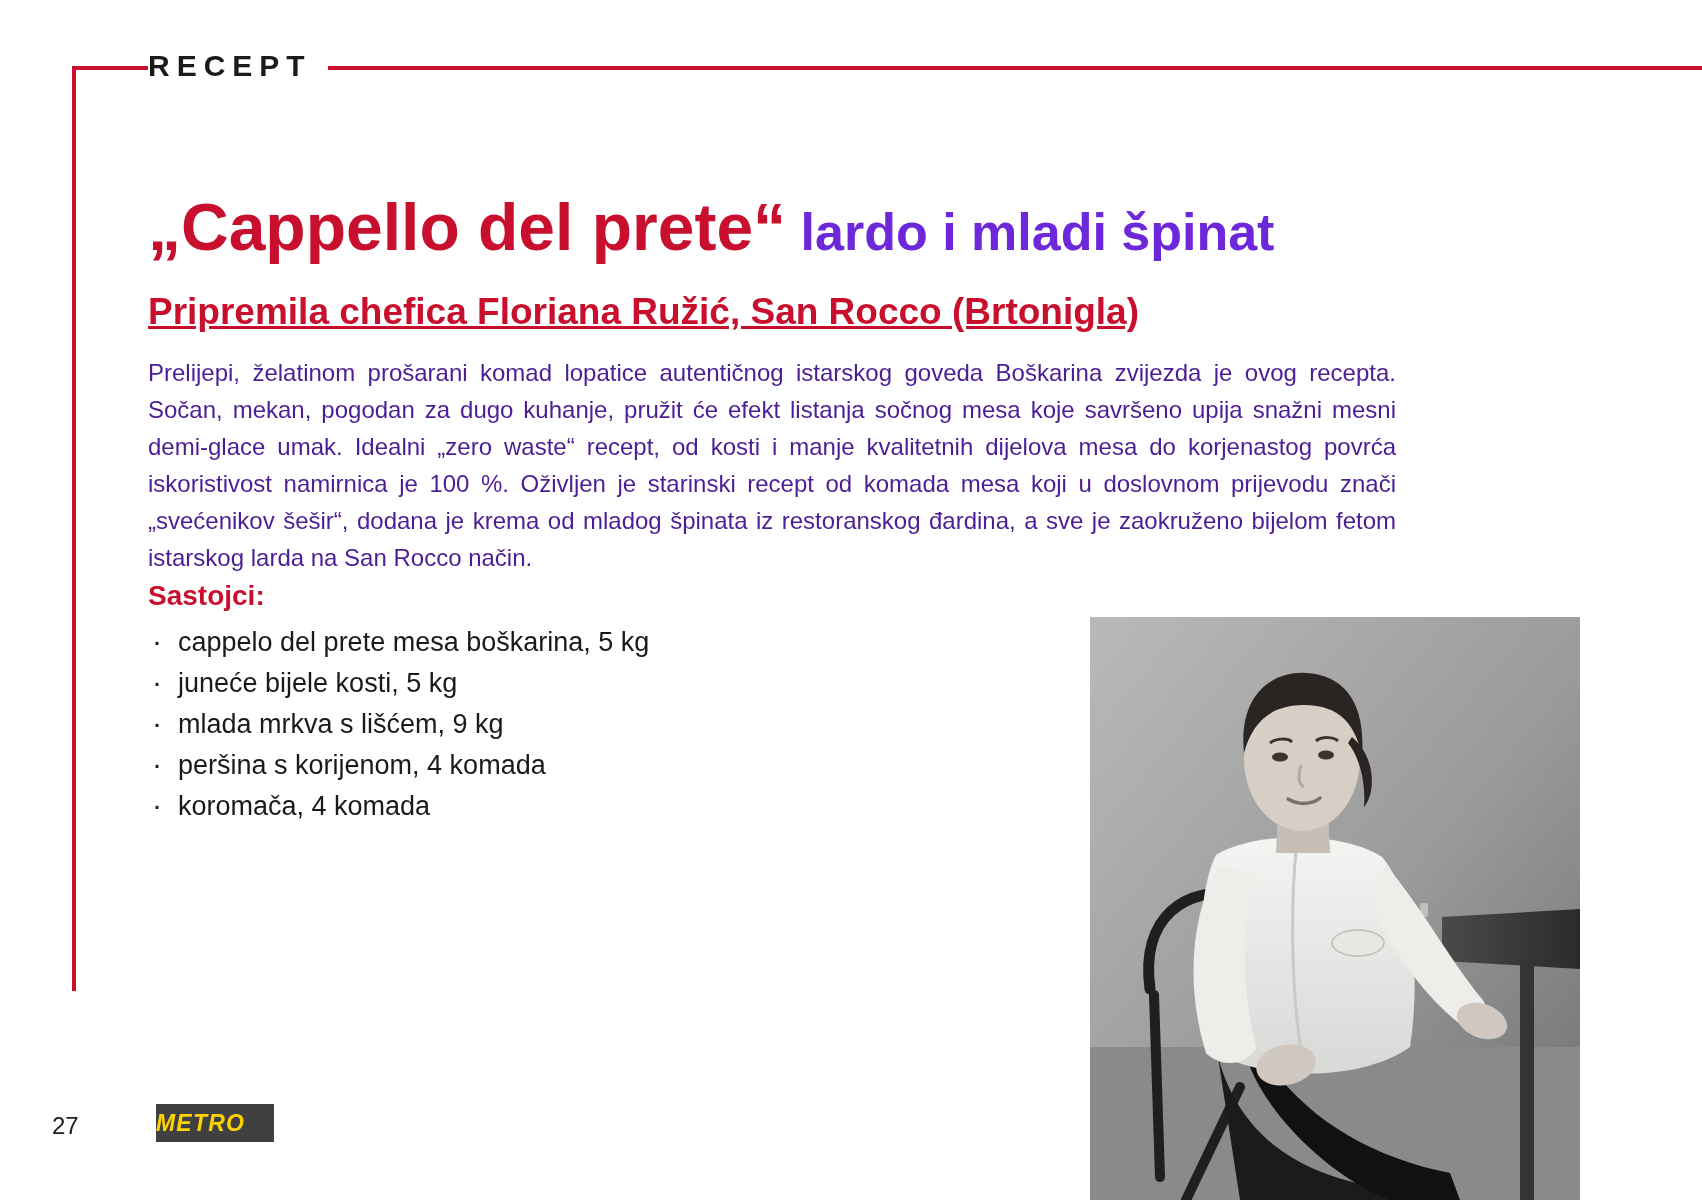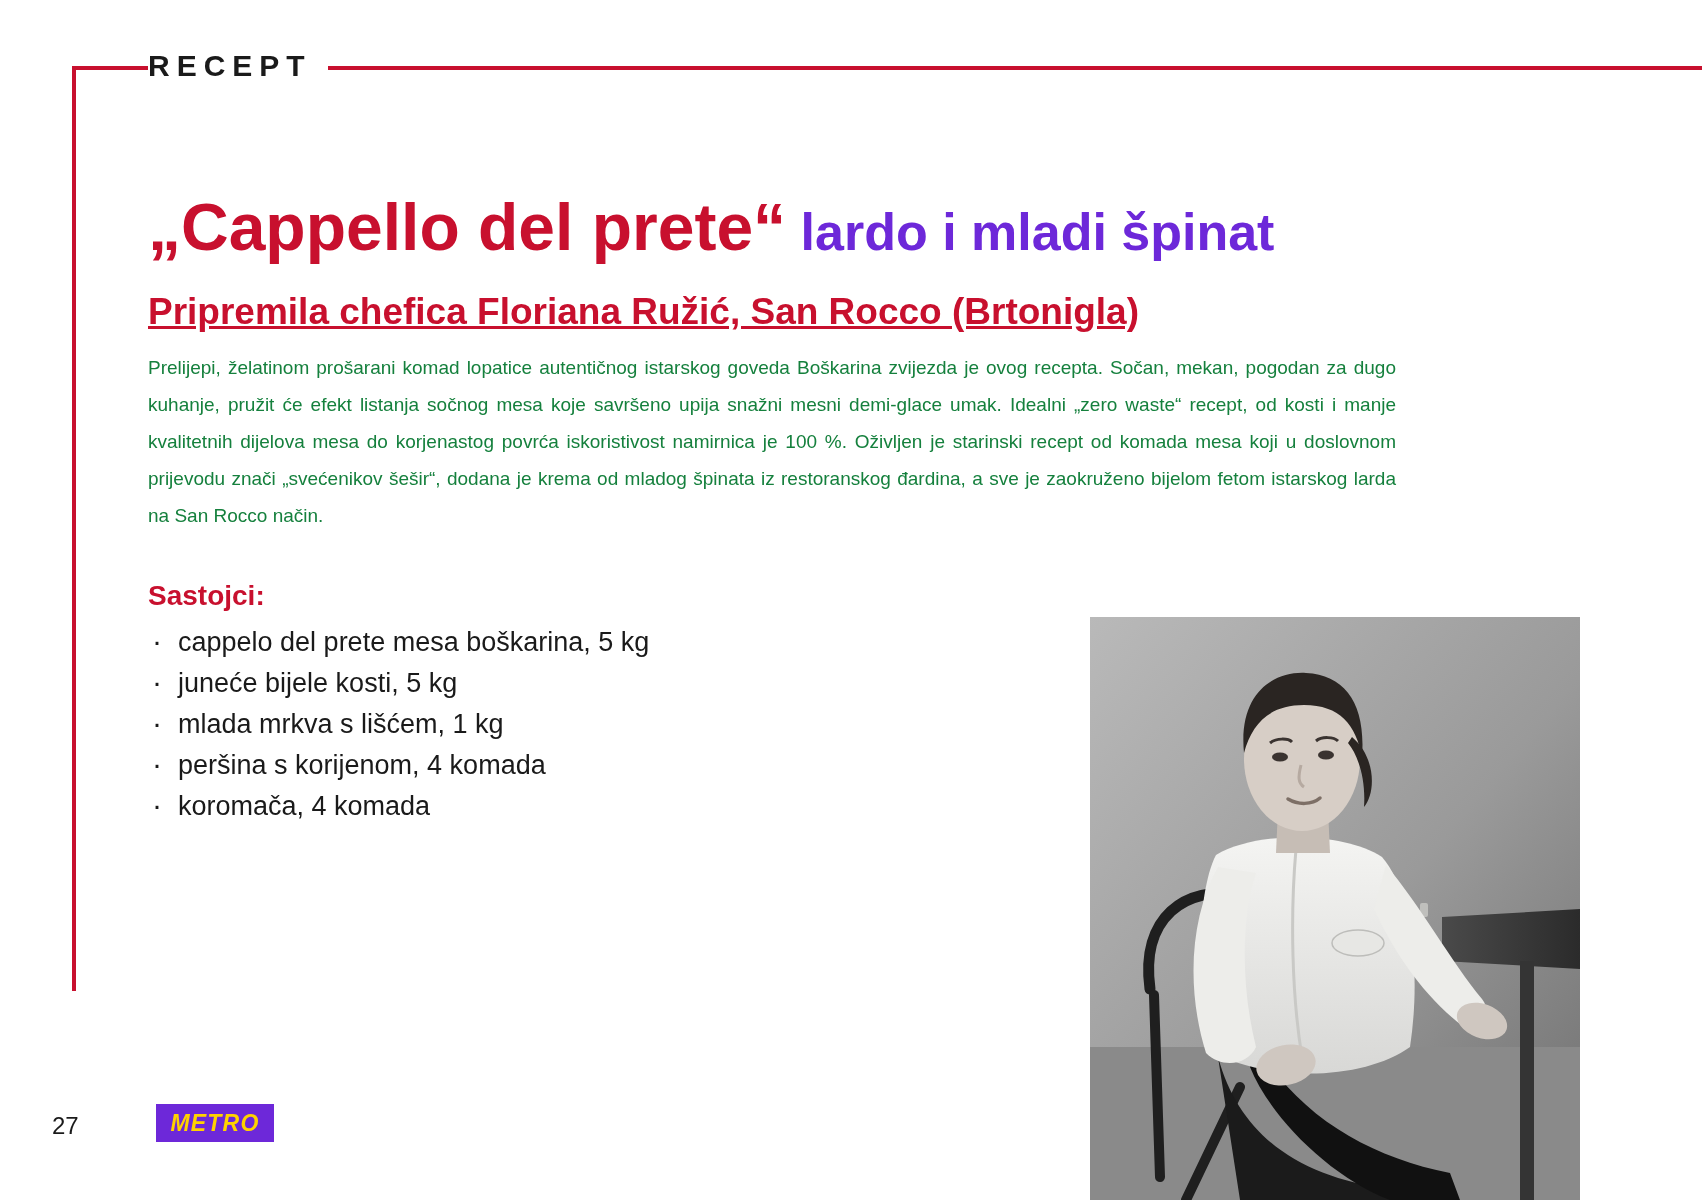--- a/index.html
+++ b/index.html
@@ -97,23 +97,23 @@
     white-space: nowrap;
     text-decoration: underline;
   }
 
   
   .intro {
     position: absolute;
     left: 148px;
     top: 330px;
     width: 1248px;
-    font-size: 19px;
+    font-size: 24px;
     line-height: 37px;
-    color: #15803d;
+    color: #4c1d95;
     text-align: justify;
     text-justify: inter-word;
   }
 
   
   .ingredients {
     position: absolute;
     left: 148px;
     top: 580px;
     width: 820px;
@@ -165,24 +165,24 @@
     top: 1112px;
     font-size: 24px;
     color: #1a1a1a;
   }
   .metro-logo {
     position: absolute;
     left: 156px;
     top: 1104px;
     width: 118px;
     height: 38px;
-    background: #6d28d9;
+    background: #404040;
     display: flex;
     align-items: center;
-    justify-content: center;
+    justify-content: flex-start;
   }
   .metro-logo span {
     color: #ffd200;
     font-size: 23px;
     font-weight: bold;
     letter-spacing: 1.2px;
     font-style: italic;
     font-family: "Liberation Sans", sans-serif;
   }
 </style>
@@ -201,21 +201,21 @@
 
   <h2 class="byline">Pripremila chefica Floriana Ružić, San Rocco (Brtonigla)</h2>
 
   <p class="intro">Prelijepi, želatinom prošarani komad lopatice autentičnog istarskog goveda Boškarina zvijezda je ovog recepta. Sočan, mekan, pogodan za dugo kuhanje, pružit će efekt listanja sočnog mesa koje savršeno upija snažni mesni demi-glace umak. Idealni „zero waste“ recept, od kosti i manje kvalitetnih dijelova mesa do korjenastog povrća iskoristivost namirnica je 100 %. Oživljen je starinski recept od komada mesa koji u doslovnom prijevodu znači „svećenikov šešir“, dodana je krema od mladog špinata iz restoranskog đardina, a sve je zaokruženo bijelom fetom istarskog larda na San Rocco način.</p>
 
   <div class="ingredients">
     <div class="ingredients-title">Sastojci:</div>
     <ul>
       <li>cappelo del prete mesa boškarina, 5 kg</li>
       <li>juneće bijele kosti, 5 kg</li>
-      <li>mlada mrkva s lišćem, 1 kg</li>
+      <li>mlada mrkva s lišćem, 9 kg</li>
       <li>peršina s korijenom, 4 komada</li>
       <li>koromača, 4 komada</li>
     </ul>
   </div>
 
   <div class="photo">
     <svg width="490" height="583" viewBox="0 0 490 583" role="img" aria-label="chef photo">
       <defs>
         <linearGradient id="bgGrad" x1="0" y1="0" x2="1" y2="1">
           <stop offset="0%" stop-color="#b9b9b9"></stop>

